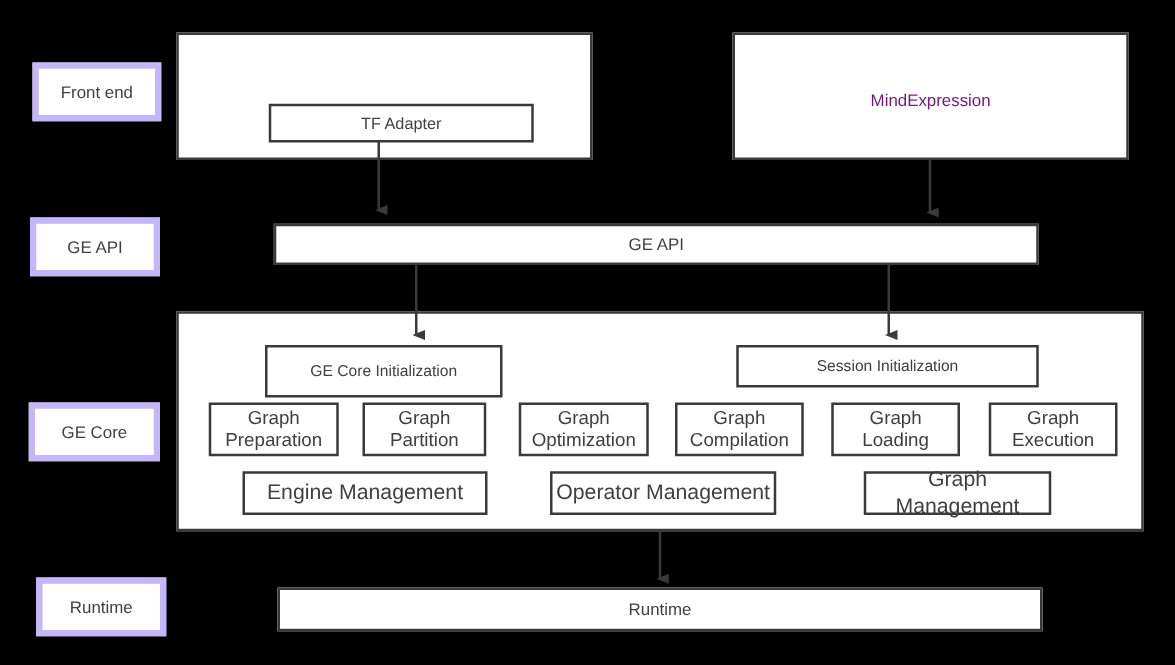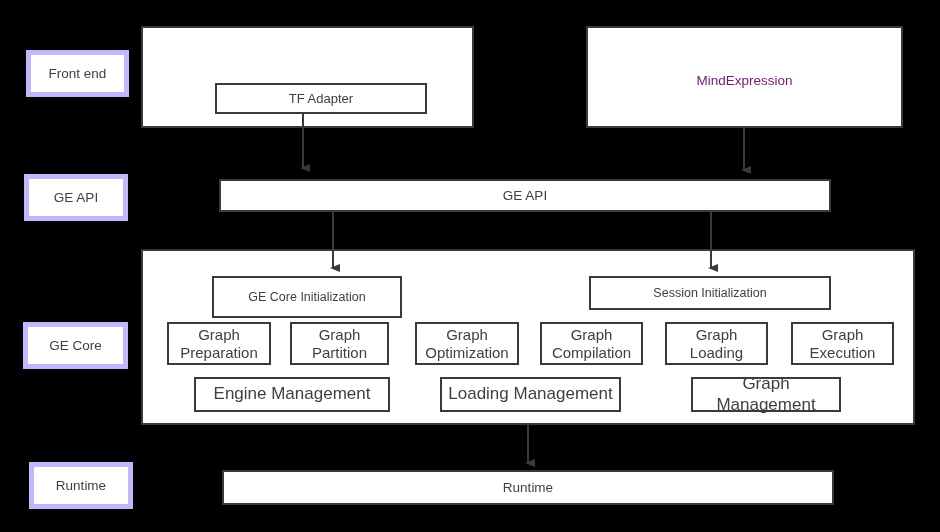--- a/index.html
+++ b/index.html
@@ -109,21 +109,21 @@
     </div>
     <div class="box cell" style="left:648px;top:71px;width:103px;height:43px;">
       <span>Graph
 Execution</span>
     </div>
 
     <div class="box mgmt" style="left:51px;top:126px;width:196px;height:35px;">
       <span>Engine Management</span>
     </div>
     <div class="box mgmt" style="left:297px;top:126px;width:181px;height:35px;">
-      <span>Loading Management</span>
+      <span>Operator Management</span>
     </div>
     <div class="box mgmt" style="left:548px;top:126px;width:150px;height:35px;">
       <span>Graph Management</span>
     </div>
   </div>
 
   <div class="box bar" style="left:222px;top:470px;width:612px;height:35px;">
     <span>Runtime</span>
   </div>
 

